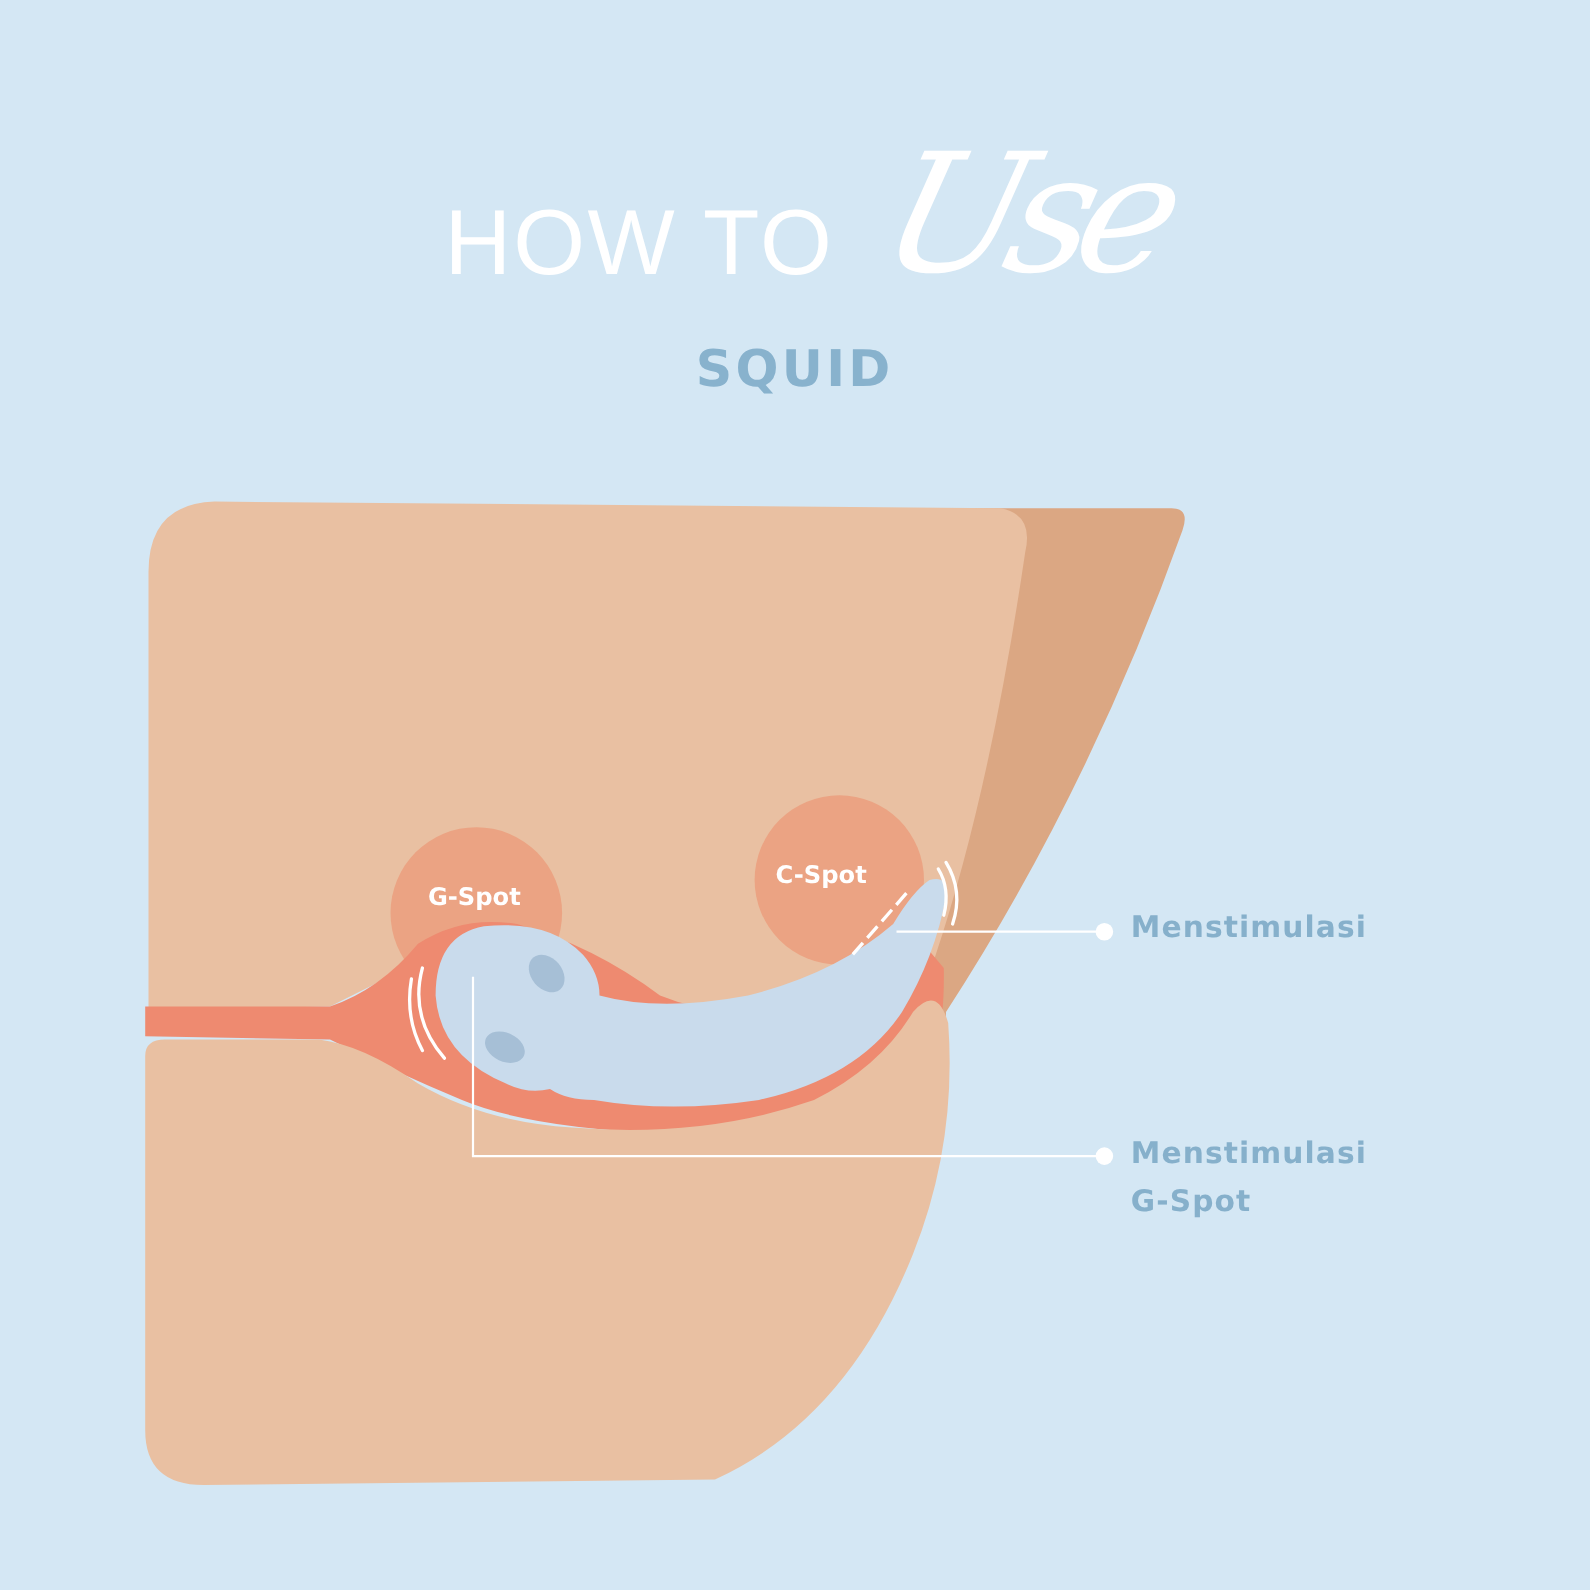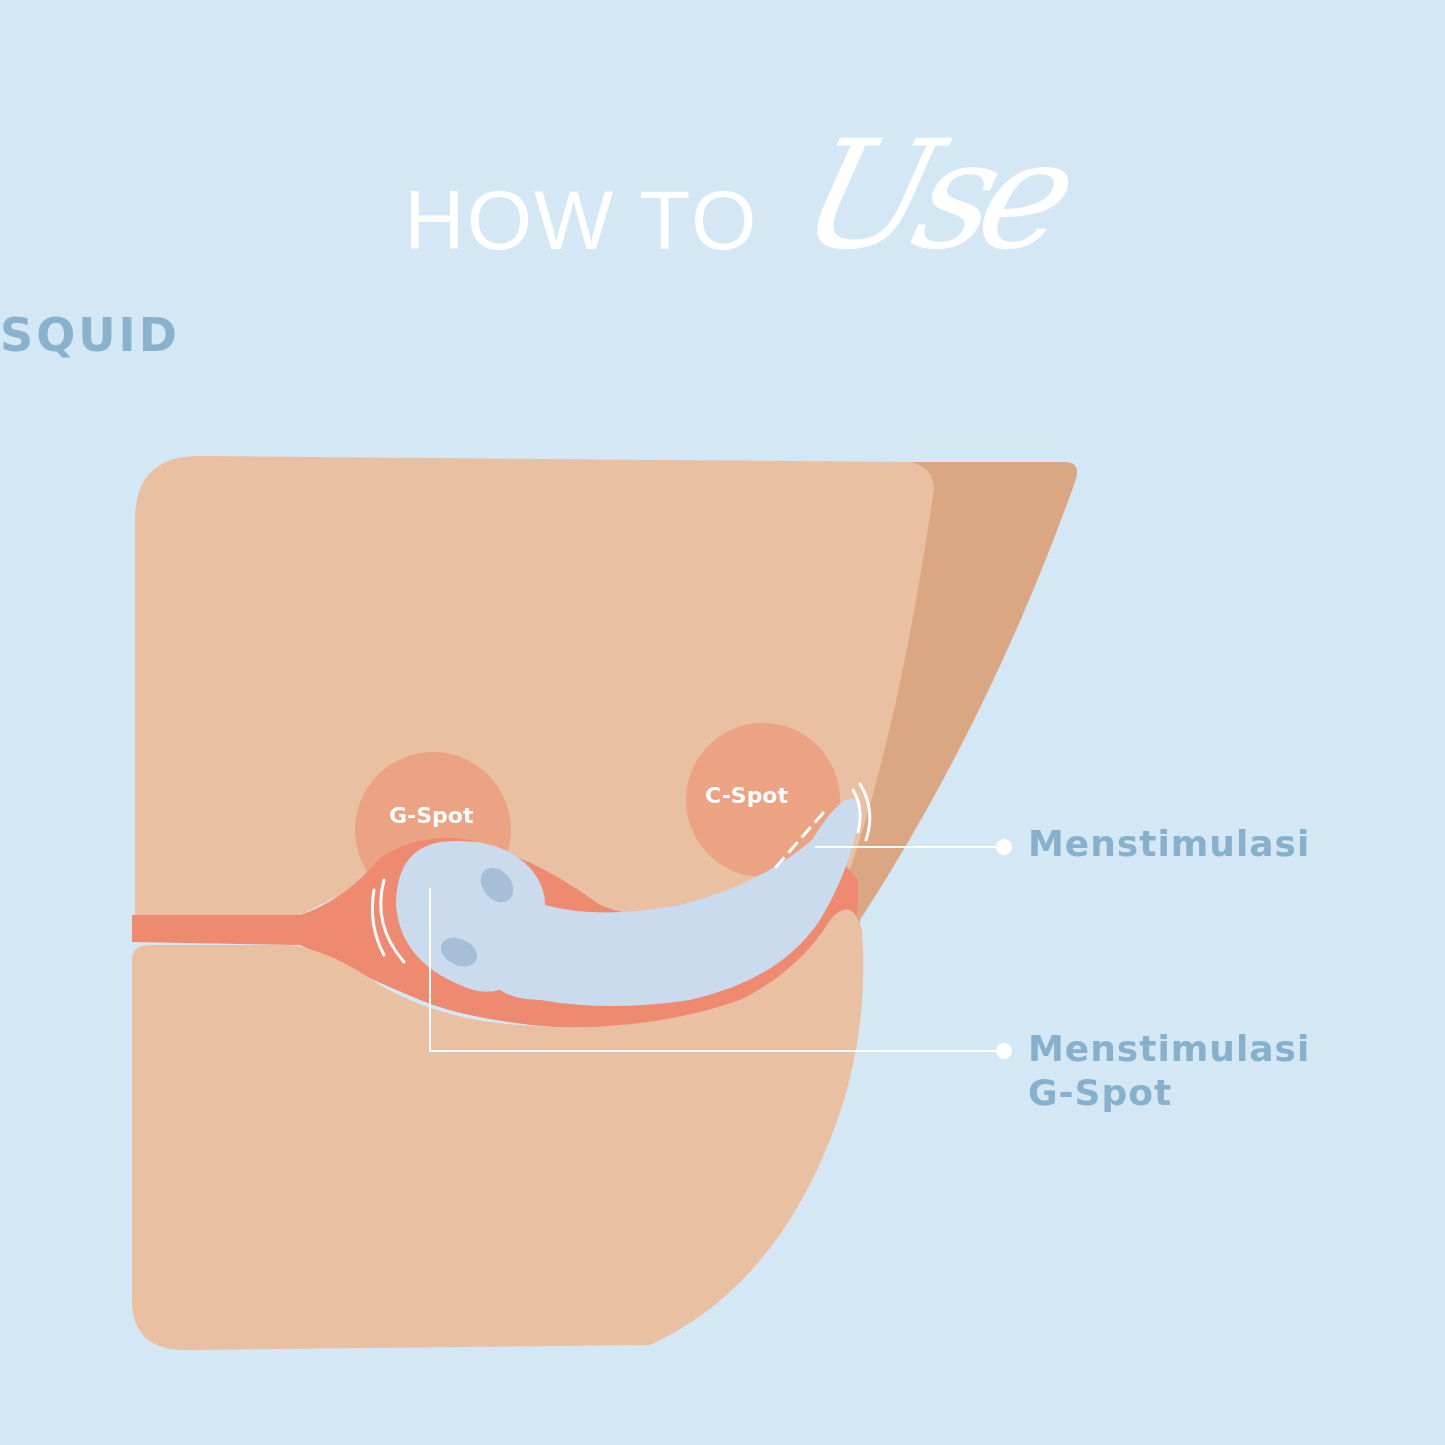--- a/index.html
+++ b/index.html
@@ -1,23 +1,23 @@
 <!DOCTYPE html>
 <html><head>
 <meta charset="utf-8">
 <style>
   html, body { margin: 0; padding: 0; }
   body { width: 1445px; height: 1445px; background: #d4e7f4; overflow: hidden; position: relative; font-family: "DejaVu Sans", sans-serif; }
   .title-row { position: absolute; left: 0; top: 110px; width: 1210px; height: 180px; }
   .title-main { position: absolute; left: 404px; top: 68px; font-family: "Liberation Sans", sans-serif; font-size: 84px; color: #ffffff; letter-spacing: 2px; line-height: 1; }
   .title-script { position: absolute; left: 808px; top: 10px; font-family: "DejaVu Serif", serif; font-style: italic; font-size: 150px; color: #ffffff; line-height: 1; letter-spacing: -14px; transform: skewX(-14deg); }
-  .subtitle { position: absolute; left: 0; width: 1445px; top: 312px; font-family: "DejaVu Sans", sans-serif; font-weight: bold; font-size: 46px; color: #88b2cd; letter-spacing: 3px; line-height: 1; }
+  .subtitle { position: absolute; left: 0; width: 1445px; top: 312px; text-align: center; font-family: "DejaVu Sans", sans-serif; font-weight: bold; font-size: 46px; color: #88b2cd; letter-spacing: 3px; line-height: 1; }
   svg.diagram { position: absolute; left: 0; top: 0; }
   .spot-label { font-family: "DejaVu Sans", sans-serif; font-weight: bold; font-size: 22px; fill: #ffffff; }
-  .callout { position: absolute; left: 1028px; font-family: "DejaVu Sans", sans-serif; font-weight: bold; font-size: 36px; color: #86b0cb; line-height: 44px; letter-spacing: 1px; }
+  .callout { position: absolute; left: 1028px; font-family: "DejaVu Sans", sans-serif; font-weight: bold; font-size: 27px; color: #86b0cb; line-height: 44px; letter-spacing: 1px; }
   .callout span { display: block; }
 </style>
 </head>
 <body>
 
 <div class="title-row">
   <div class="title-main">HOW TO</div>
   <div class="title-script">Use</div>
 </div>
 <div class="subtitle">SQUID</div>

